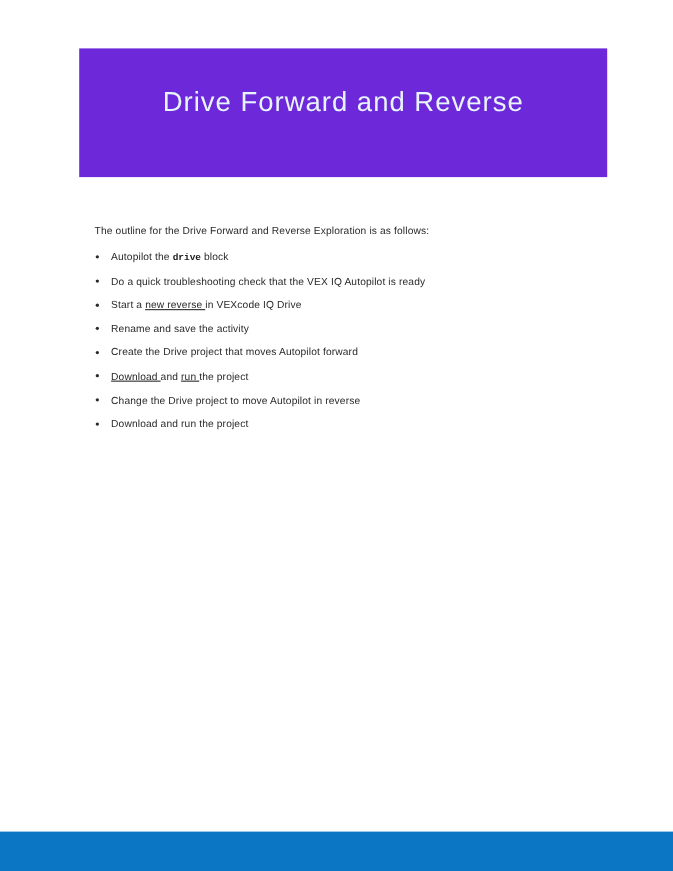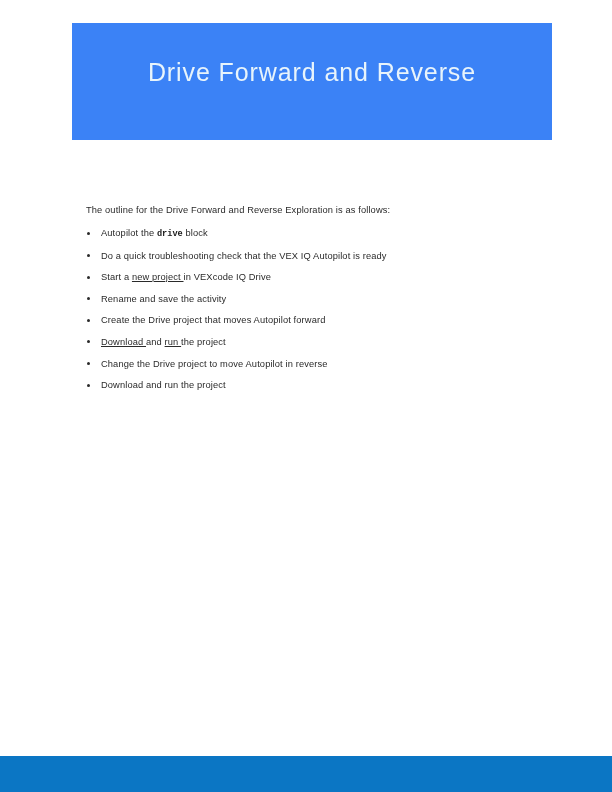--- a/index.html
+++ b/index.html
@@ -17,24 +17,24 @@
     width: 612px;
     height: 792px;
     background: #ffffff;
     overflow: hidden;
   }
 
   
   .title-banner {
     position: absolute;
     left: 72px;
-    top: 23px;
+    top: 44px;
     width: 480px;
     height: 117px;
-    background: #3b82f6;
+    background: #6d28d9;
     box-sizing: border-box;
     display: flex;
     flex-direction: column;
     align-items: center;
     justify-content: center;
     padding-top: 4px;
   }
   .title-line {
     color: #e8f4fb;
     font-size: 25px;
@@ -122,21 +122,21 @@
     <div class="title-line title-line-1">Drive Forward and Reverse</div>
   </div>
 
   <div class="content">
 
     <p class="intro">The outline for the Drive Forward and Reverse Exploration is as follows:</p>
 
     <ul class="outline-list">
         <li><span class="bullet-dot"></span><span class="li-text"><span>Autopilot the </span><span class="code-inline">drive</span><span> block</span></span></li>
         <li><span class="bullet-dot"></span><span class="li-text"><span>Do a quick troubleshooting check that the VEX IQ Autopilot is ready</span></span></li>
-        <li><span class="bullet-dot"></span><span class="li-text"><span>Start a </span><a class="link" href="#">new project </a><span>in VEXcode IQ Drive</span></span></li>
+        <li><span class="bullet-dot"></span><span class="li-text"><span>Start a </span><a class="link" href="#">new reverse </a><span>in VEXcode IQ Drive</span></span></li>
         <li><span class="bullet-dot"></span><span class="li-text"><span>Rename and save the activity</span></span></li>
         <li><span class="bullet-dot"></span><span class="li-text"><span>Create the Drive project that moves Autopilot forward</span></span></li>
         <li><span class="bullet-dot"></span><span class="li-text"><a class="link" href="#">Download </a><span>and </span><a class="link" href="#">run </a><span>the project</span></span></li>
         <li><span class="bullet-dot"></span><span class="li-text"><span>Change the Drive project to move Autopilot in reverse</span></span></li>
         <li><span class="bullet-dot"></span><span class="li-text"><span>Download and run the project</span></span></li>
       </ul>
 
   </div>
 
   <div class="footer-bar"></div>

